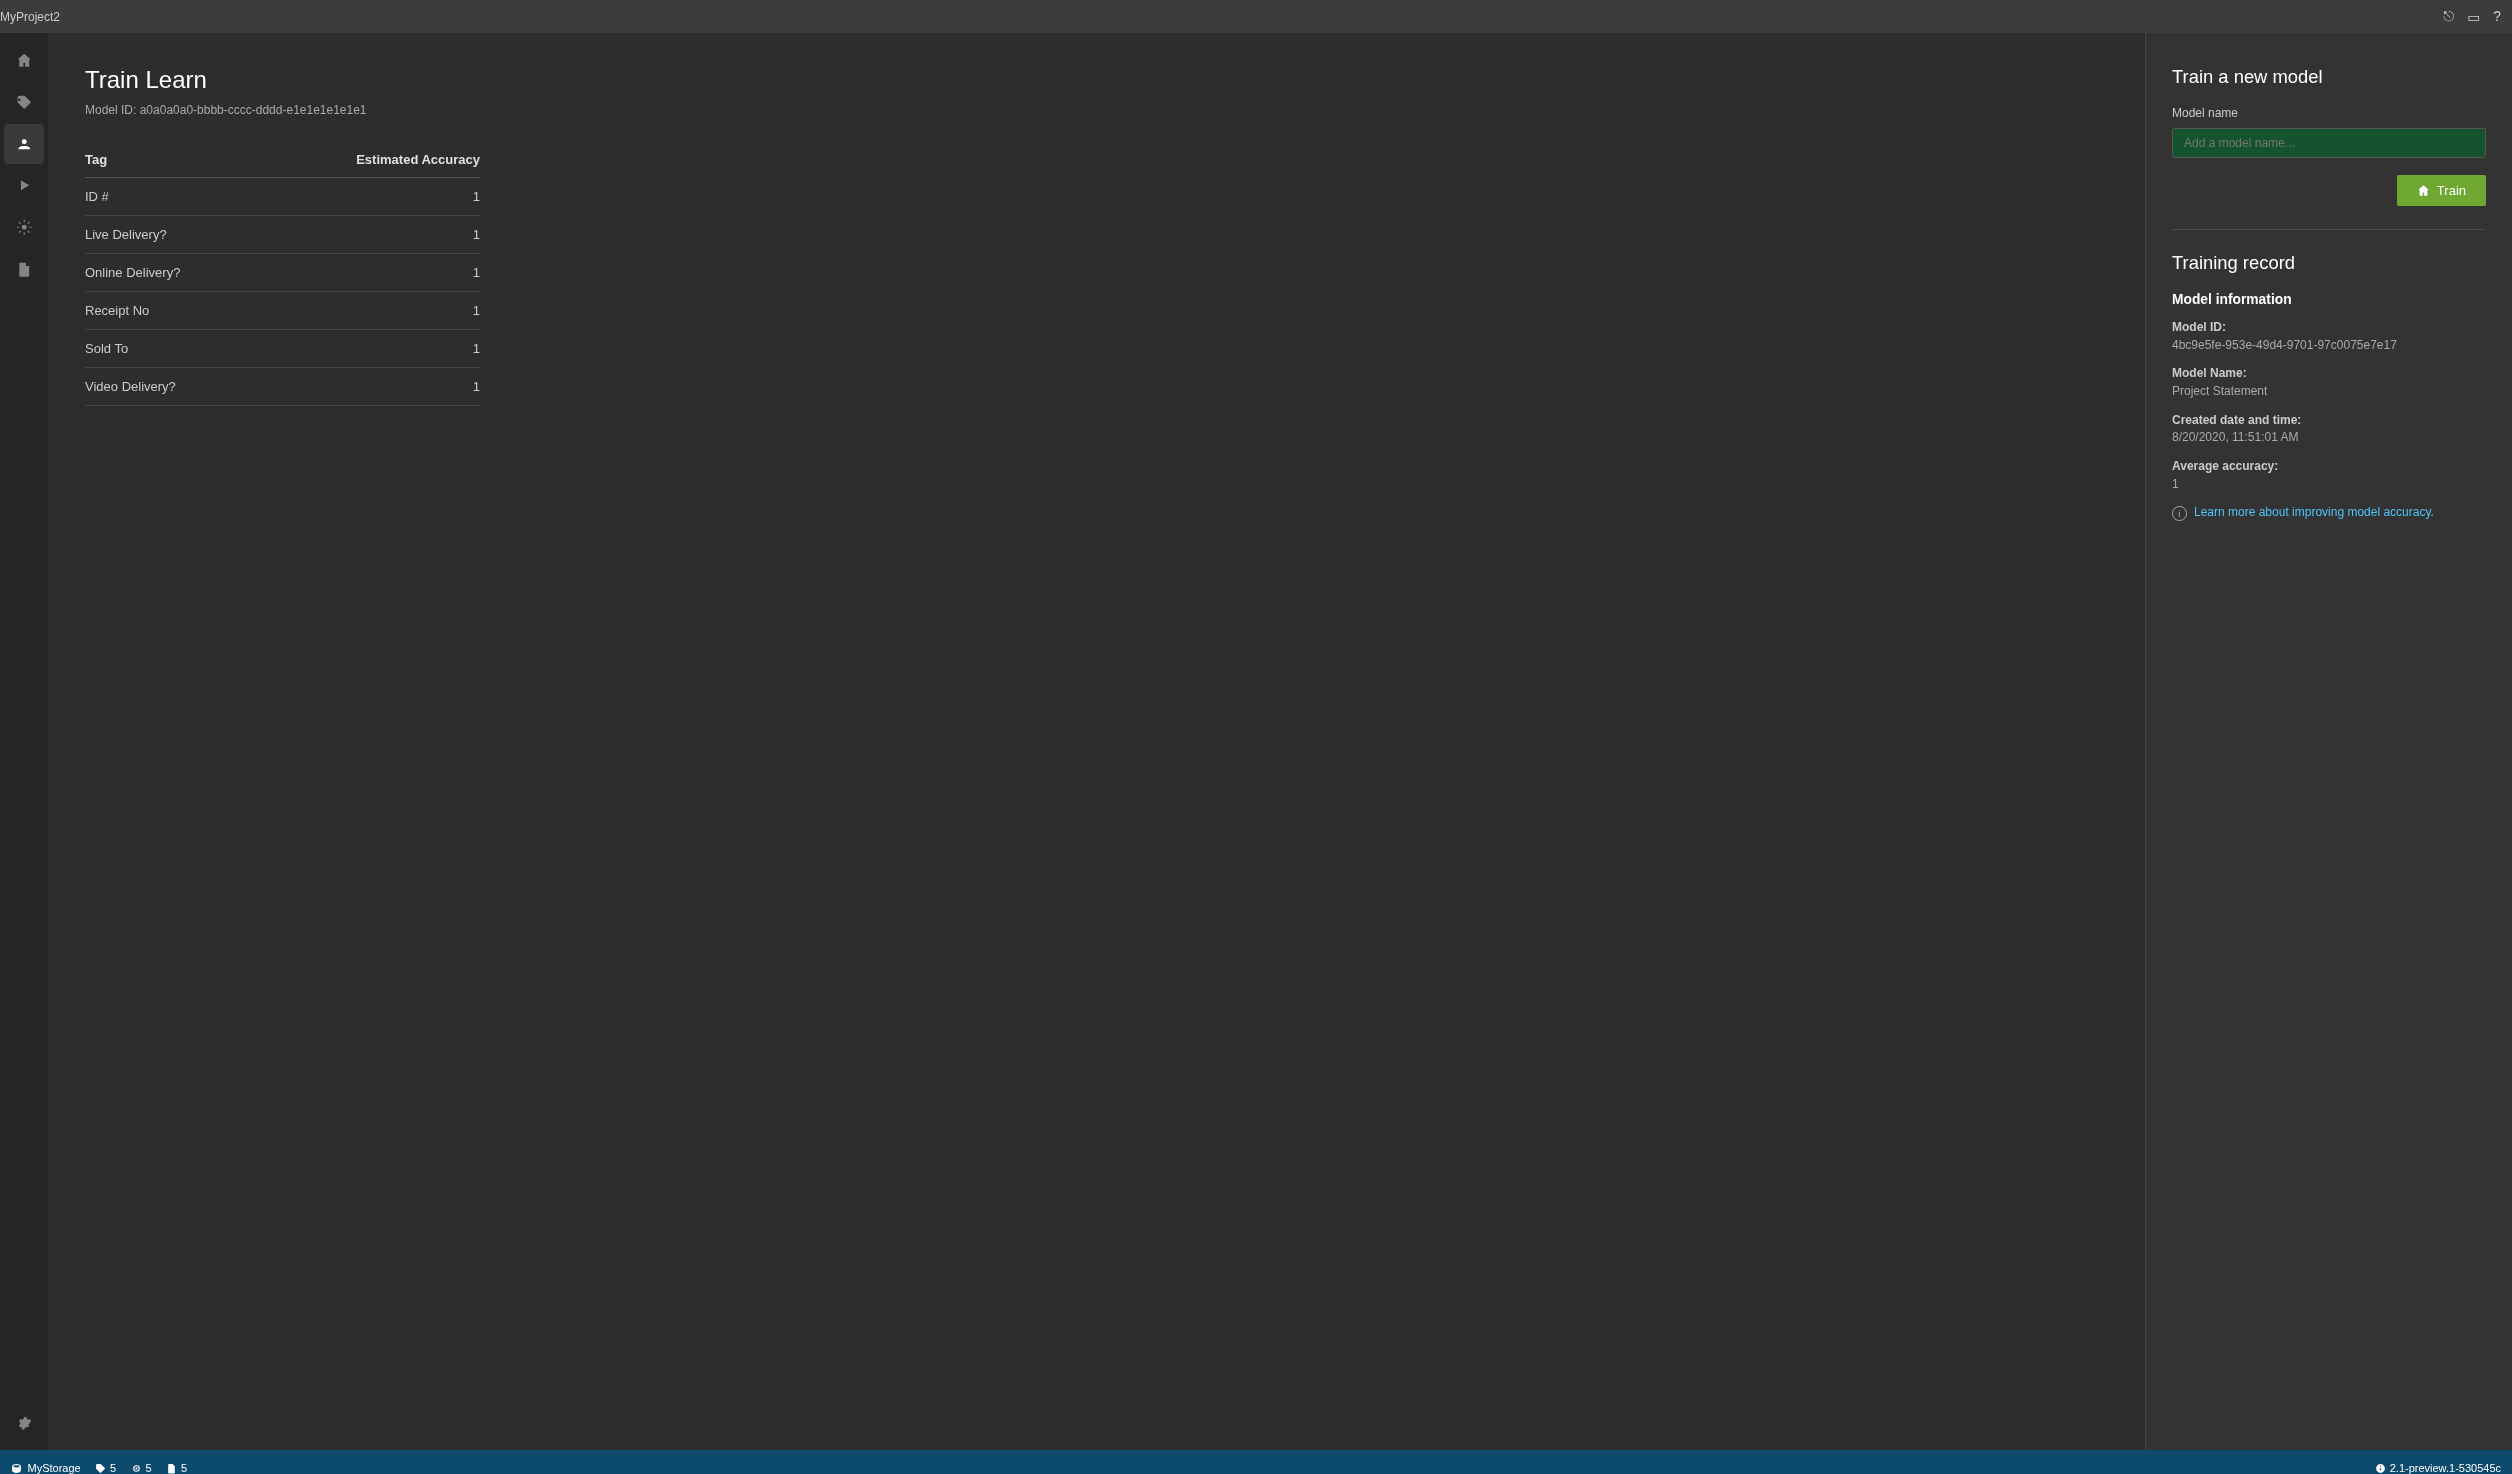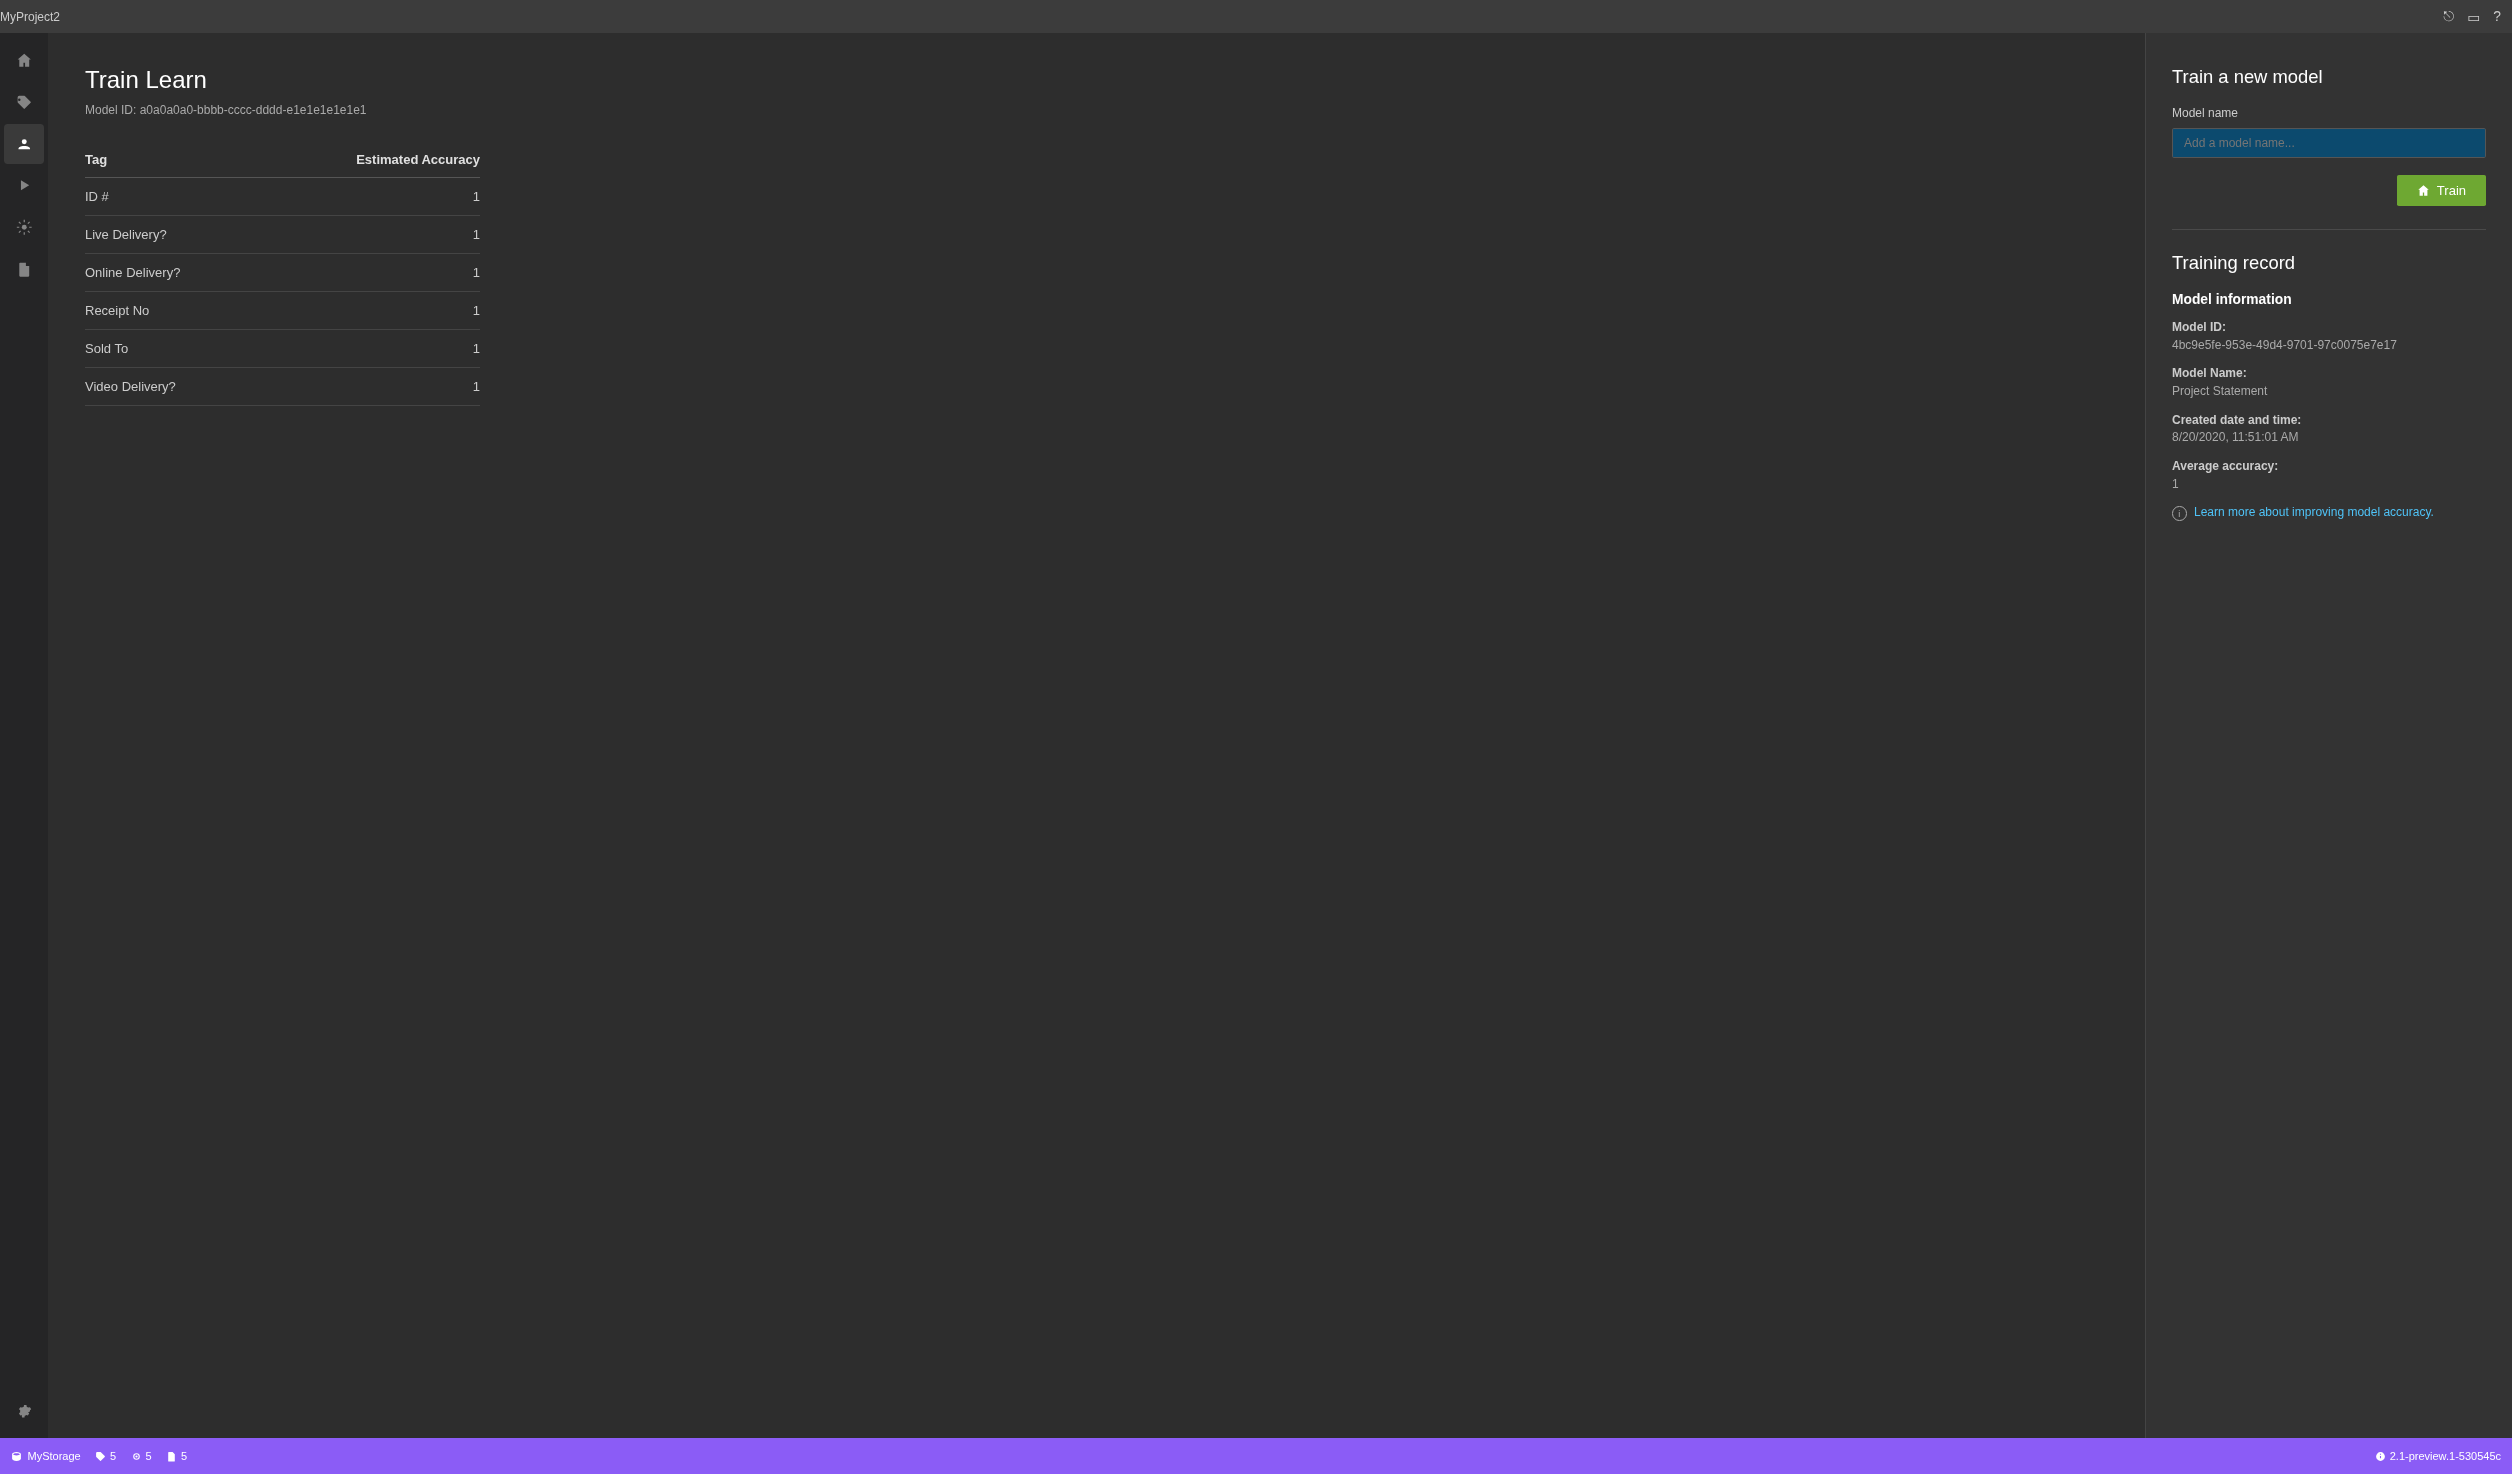--- a/index.html
+++ b/index.html
@@ -148,21 +148,21 @@
     }
 
     .field-label {
       font-size: 12px;
       color: #cccccc;
       margin-bottom: 7.3px;
     }
 
     .model-name-input {
       width: 100%;
-      background: #0c4a6e;
+      background: #14532d;
       border: 0.9px solid #555;
       color: #aaaaaa;
       padding: 7.3px 11px;
       font-size: 12px;
       outline: none;
       margin-bottom: 16.5px;
       border-radius: 1.8px;
     }
 
     .train-button {
@@ -241,24 +241,24 @@
       margin-top: 0.9px;
     }
     .learn-more-link {
       color: #4fc3f7;
       cursor: pointer;
       text-decoration: none;
     }
 
     
     .status-bar {
-      height: 36px;
-      background: #8b5cf6;
-      display: flex;
-      align-items: center;
+      height: 24px;
+      background: #0c4a6e;
+      display: flex;
+      align-items: flex-end;
       padding: 0 11px;
       font-size: 11px;
       color: #ffffff;
       flex-shrink: 0;
       gap: 14.7px;
     }
     .status-bar-right {
       margin-left: auto;
       font-size: 11px;
     }

